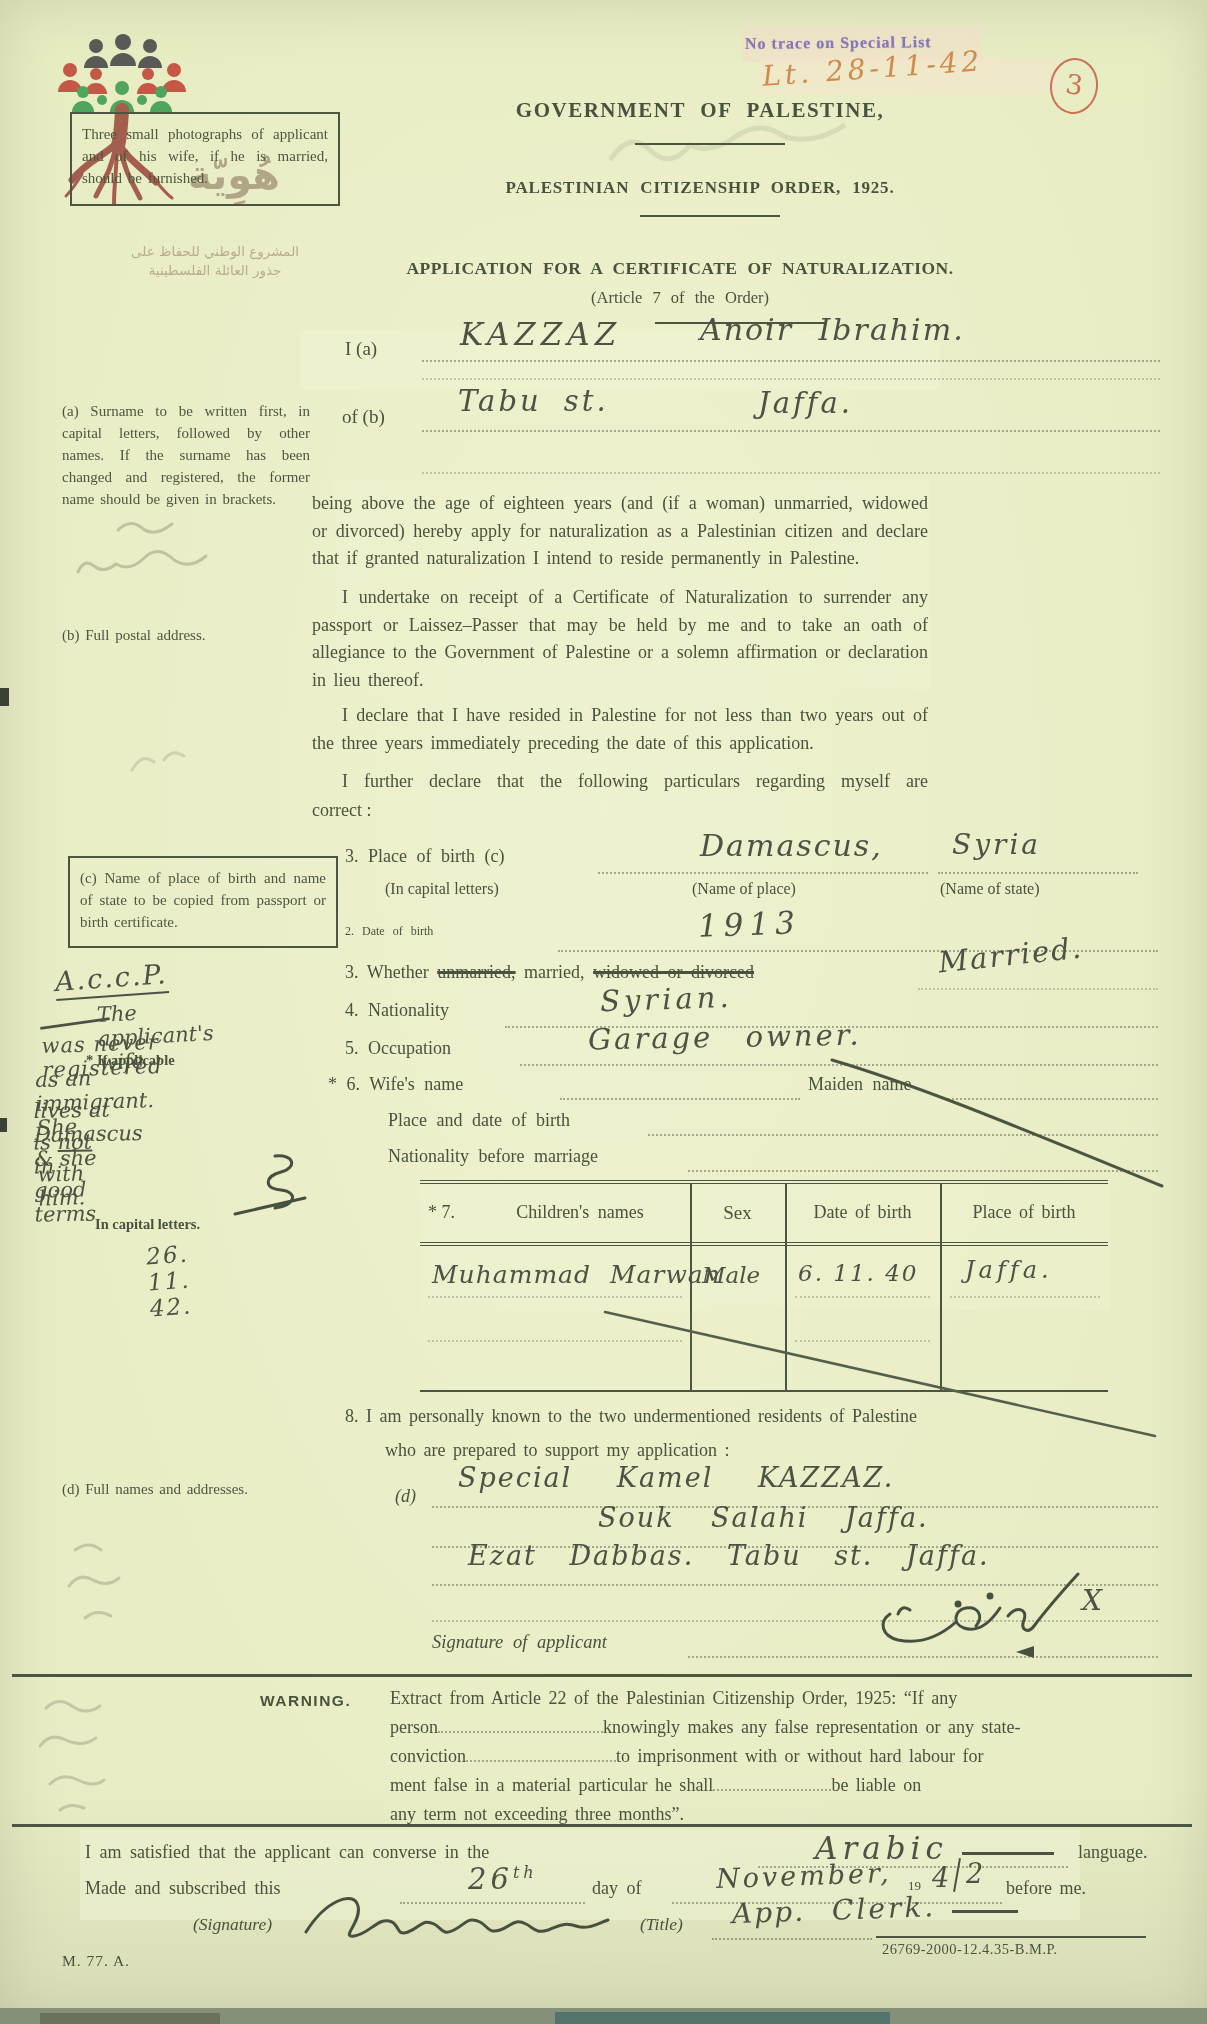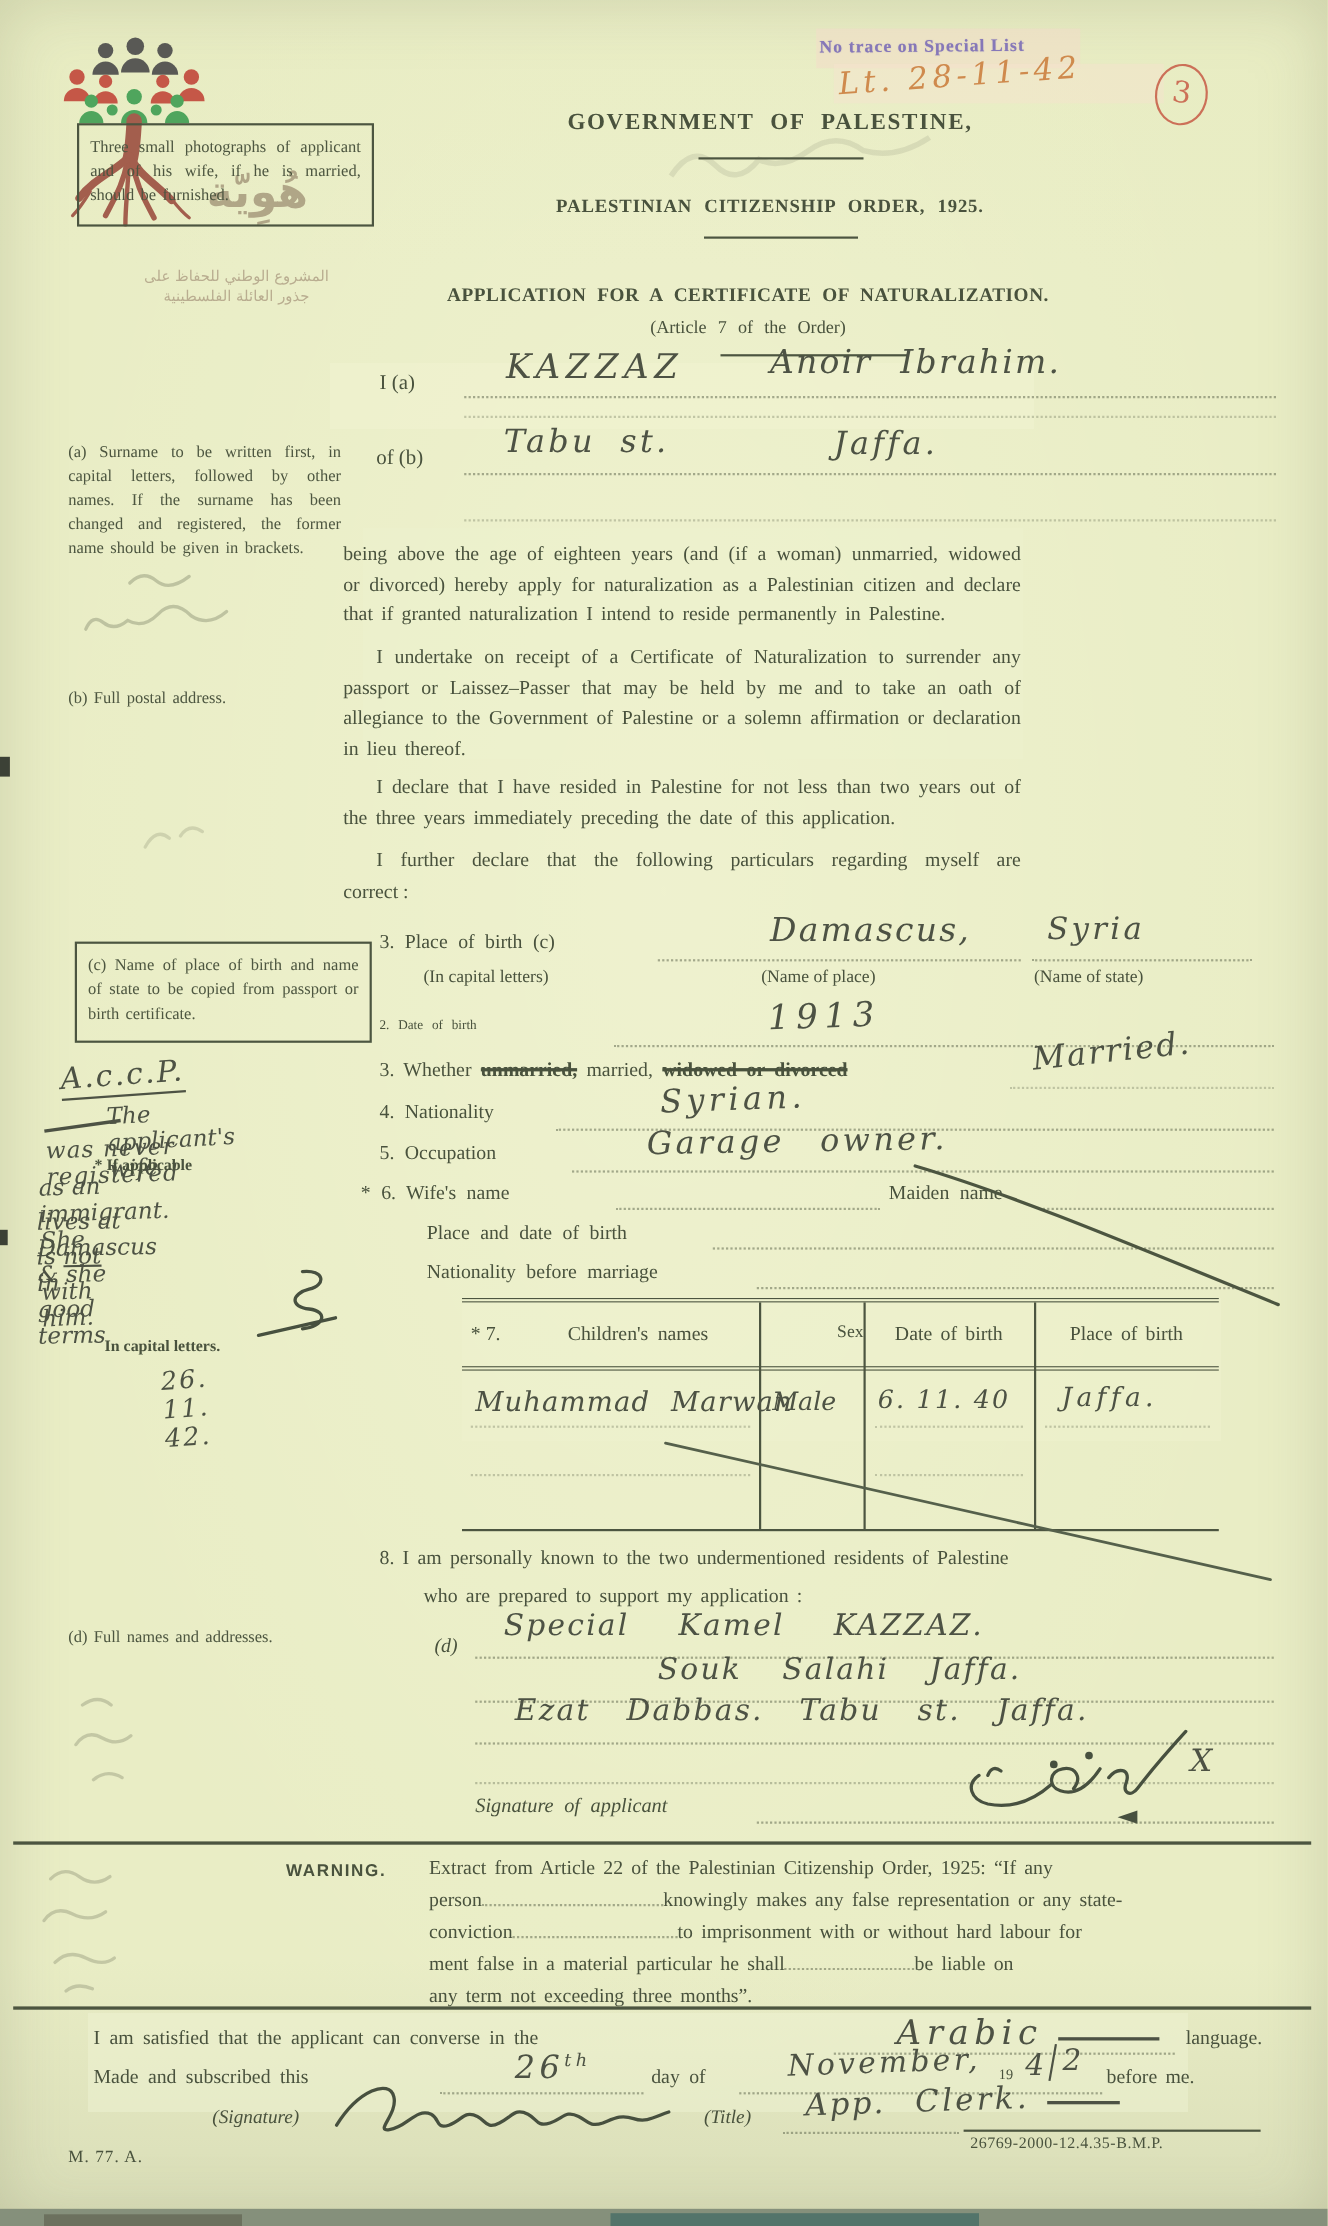--- a/index.html
+++ b/index.html
@@ -16,21 +16,21 @@
   .print{font-family:"Liberation Serif",serif;color:#49523d;}
   .bold{font-weight:bold;}
   .it{font-style:italic;}
   .hw{font-family:"DejaVu Serif",serif;font-style:italic;color:#4d5244;}
   .dl{position:absolute;height:0;border-bottom:2px dotted rgba(88,96,72,.5);}
   .rule{position:absolute;background:#4c5540;}
   .patch{position:absolute;pointer-events:none;}
   .para{text-align:justify;font-size:18px;line-height:27.5px;color:#49523d;word-spacing:3px;}
   .wline{white-space:nowrap;font-size:18px;color:#49523d;word-spacing:3px;}
   .wdots{display:inline-block;height:14px;border-bottom:2px dotted rgba(88,96,72,.5);vertical-align:baseline;}
-  .struck{text-decoration:line-through;text-decoration-thickness:2.5px;font-weight:bold;}
+  .struck{text-decoration:line-through;text-decoration-thickness:2.5px;}
   .cap{font-size:16px;}
   .mnote{font-size:15px;line-height:22px;text-align:justify;color:#4d5640;word-spacing:2px;}
   .dash{display:inline-block;border-top:3px solid #4d5244;vertical-align:middle;}
   svg{overflow:visible;}
 </style>
 </head>
 <body>
 
 <div id="paper">
 
@@ -169,21 +169,21 @@
     <path d="M22,12 C110,38 210,80 352,138" fill="none" stroke="#4c5540" stroke-width="3" stroke-linecap="round"></path>
   </svg>
 
   <div class="abs" style="left:420px;top:1180px;width:688px;height:206px;border-top:4px double #4c5540;border-bottom:2.5px solid #4c5540;">
     <div class="abs" style="left:270px;top:0;width:0;height:206px;border-left:2px solid #4c5540;"></div>
     <div class="abs" style="left:365px;top:0;width:0;height:206px;border-left:2px solid #4c5540;"></div>
     <div class="abs" style="left:520px;top:0;width:0;height:206px;border-left:2px solid #4c5540;"></div>
     <div class="abs" style="left:0;top:0;width:688px;height:58px;border-bottom:4px double #4c5540;">
       <span class="abs print" style="left:8px;top:18px;font-size:18px;">* 7.</span>
       <span class="abs print" style="left:55px;top:18px;width:210px;text-align:center;font-size:18px;word-spacing:4px;">Children's names</span>
-      <span class="abs print" style="left:270px;top:18px;width:95px;text-align:right;font-size:16px;">Sex</span>
+      <span class="abs print" style="left:270px;top:18px;width:95px;text-align:center;font-size:19px;">Sex</span>
       <span class="abs print" style="left:365px;top:18px;width:155px;text-align:center;font-size:18px;word-spacing:3px;">Date of birth</span>
       <span class="abs print" style="left:520px;top:18px;width:168px;text-align:center;font-size:18px;word-spacing:3px;">Place of birth</span>
     </div>
     <div>
       <span class="abs hw" style="left:12px;top:76px;font-size:25px;letter-spacing:1px;word-spacing:10px;">Muhammad  Marwan</span>
       <span class="abs hw" style="left:282px;top:78px;font-size:23px;">Male</span>
       <span class="abs hw" style="left:378px;top:76px;font-size:23px;letter-spacing:2px;">6. 11. 40</span>
       <span class="abs hw" style="left:545px;top:72px;font-size:24px;letter-spacing:4px;">Jaffa.</span>
     </div>
     <div class="dl" style="left:8px;top:112px;width:254px;opacity:.6;"></div>

